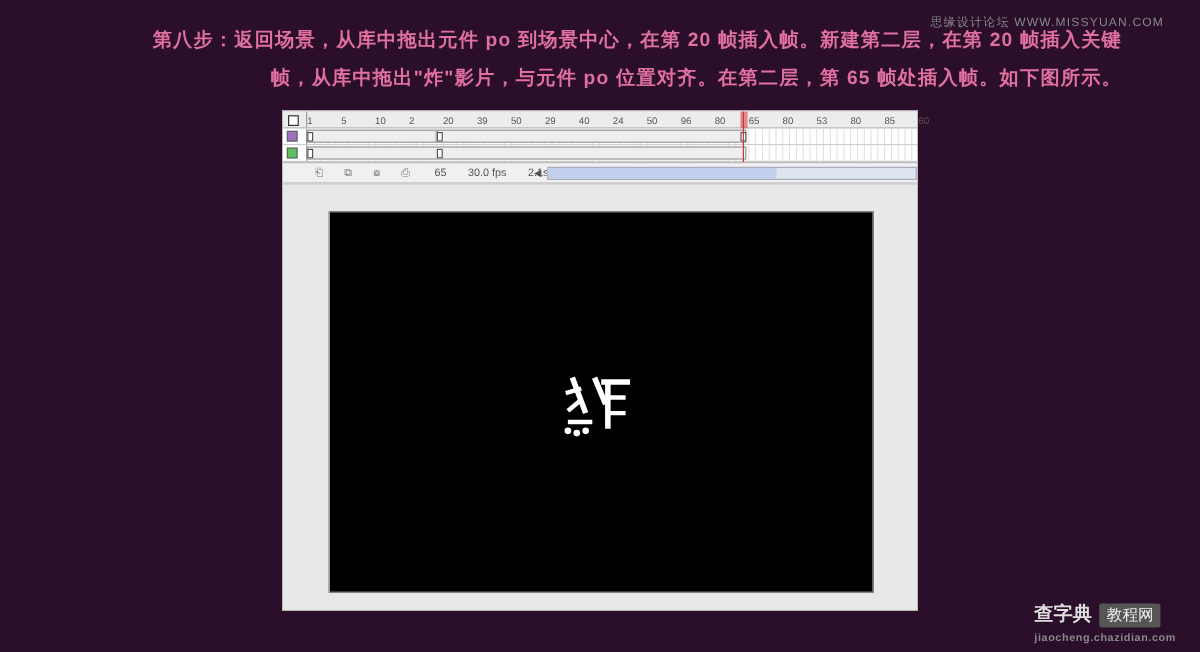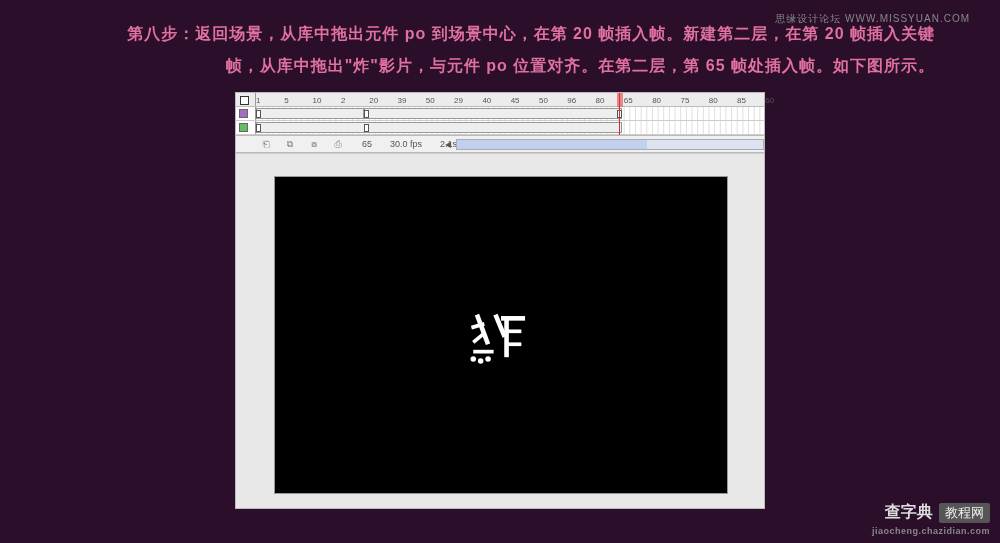--- a/index.html
+++ b/index.html
@@ -25,24 +25,24 @@
       position: absolute;
       top: 12px;
       right: 30px;
       color: #888;
       font-size: 10px;
       letter-spacing: 1px;
     }
     .watermark-bottom {
       position: absolute;
       bottom: 6px;
-      right: 10px;
+      right: 20px;
       color: #bbb;
       font-size: 12px;
-      text-align: right;
+      text-align: left;
     }
     .watermark-bottom .main {
       font-size: 16px;
       font-weight: bold;
       color: #ddd;
     }
     .watermark-bottom .badge {
       display: inline-block;
       background: #555;
       color: #eee;
@@ -258,27 +258,27 @@
         <div class="ticks">
           <span class="tick">1</span>
           <span class="tick">5</span>
           <span class="tick">10</span>
           <span class="tick">2</span>
           <span class="tick">20</span>
           <span class="tick">39</span>
           <span class="tick">50</span>
           <span class="tick">29</span>
           <span class="tick">40</span>
-          <span class="tick">45</span>
+          <span class="tick">24</span>
           <span class="tick">50</span>
           <span class="tick">96</span>
           <span class="tick">80</span>
           <span class="tick">65</span>
           <span class="tick">80</span>
-          <span class="tick">75</span>
+          <span class="tick">53</span>
           <span class="tick">80</span>
           <span class="tick">85</span>
           <span class="tick">60</span>
         </div>
         <div class="playhead"></div>
       </div>
       <div class="layer">
         <div class="layer-gutter">
           <div class="layer-sq sq-purple"></div>
         </div>

